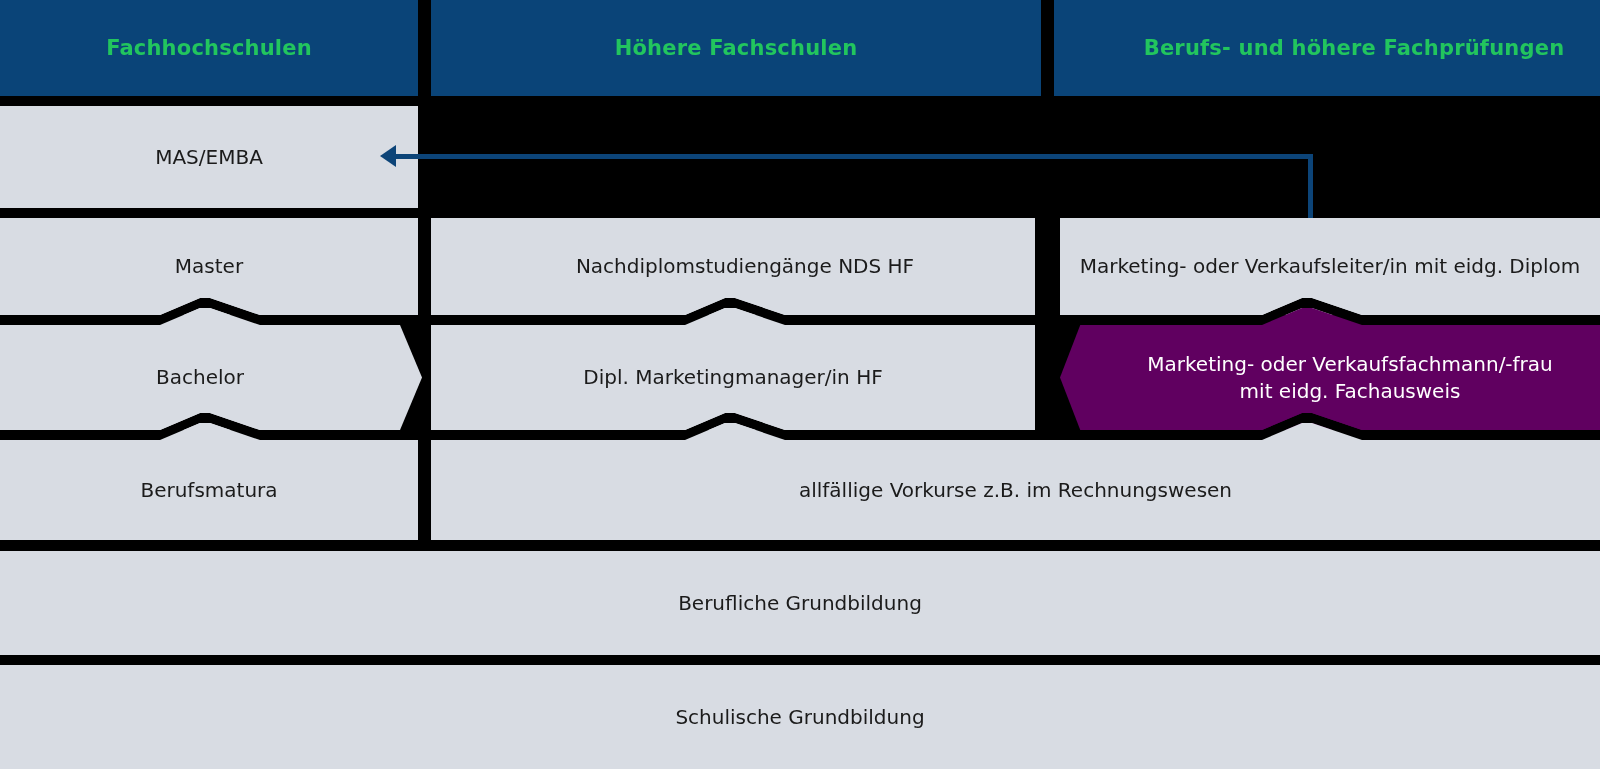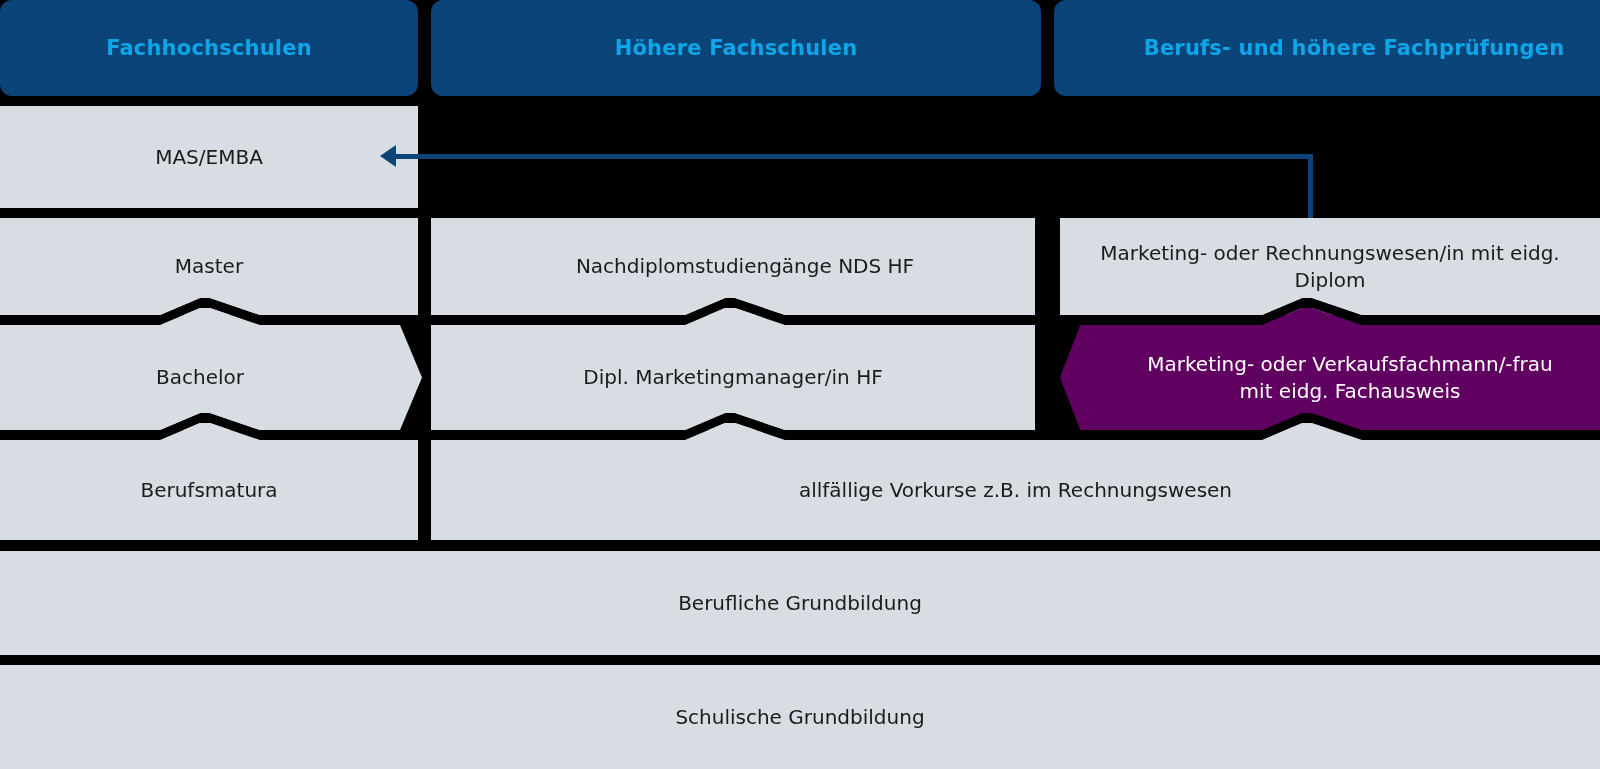--- a/index.html
+++ b/index.html
@@ -8,27 +8,26 @@
     background:#000000;
     font-family:"DejaVu Sans","Liberation Sans",sans-serif;
     overflow:hidden;
     position:relative;
   }
   #stage{position:absolute;left:0;top:0;width:1600px;height:769px;}
 
   .hdr{
     position:absolute;
     background:#0a4478;
-    color:#0ea5e9;
+    color:#22c55e;
     font-size:21px;
     font-weight:700;
     display:flex;align-items:center;justify-content:center;
     text-align:center;
     letter-spacing:.2px;
-    border-radius:12px;
   }
 
   .cell{
     position:absolute;
     background:#d8dce3;
     color:#1b1b1b;
     font-size:20px;
     display:flex;align-items:center;justify-content:center;
     text-align:center;
     line-height:1.35;
@@ -79,21 +78,21 @@
     <div class="arrow-head" style="left:380px;top:145px;"></div>
   </div>
 
   <div class="cell" style="left:0px;top:218px;width:418px;height:97px;">
     <span>Master</span>
   </div>
   <div class="cell" style="left:431px;top:218px;width:604px;height:97px;padding-left:32px;">
     <span>Nachdiplomstudiengänge NDS HF</span>
   </div>
   <div class="cell" style="left:1060px;top:218px;width:540px;height:97px;">
-    <span>Marketing- oder Rechnungswesen/in mit eidg. Diplom</span>
+    <span>Marketing- oder Verkaufsleiter/in mit eidg. Diplom</span>
   </div>
 
   <div class="notch-right blk" style="left:1035px;top:218px;width:25px;height:97px;
               clip-path:polygon(100% 0%, 100% 100%, 60% 100%, 0% 50%, 60% 0%);"></div>
 
   <div class="cell" style="left:0px;top:325px;width:400px;height:105px;">
     <span>Bachelor</span>
   </div>
   <div class="cell" style="left:431px;top:325px;width:604px;height:105px;">
     <span>Dipl. Marketingmanager/in HF</span>

